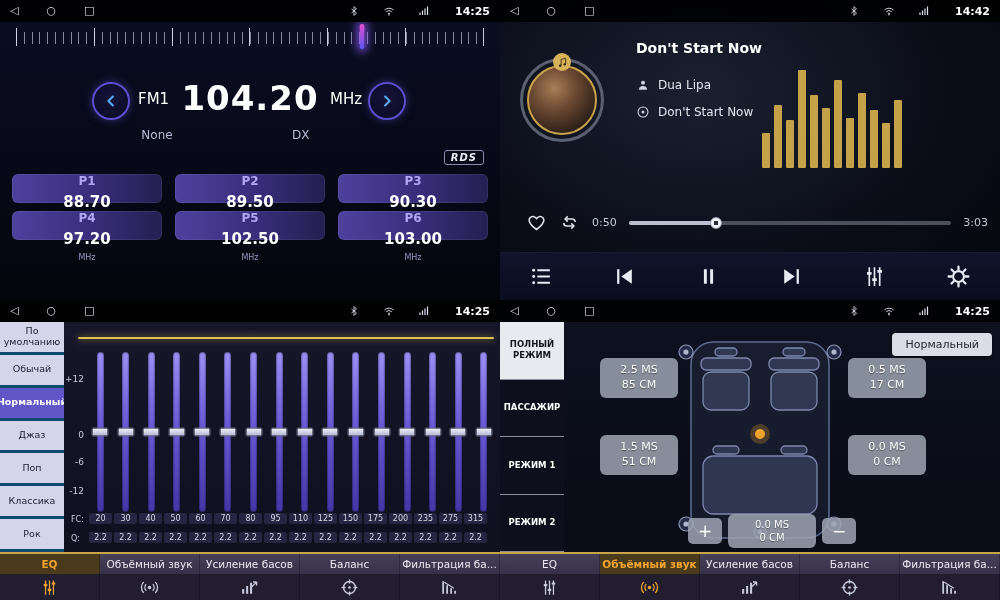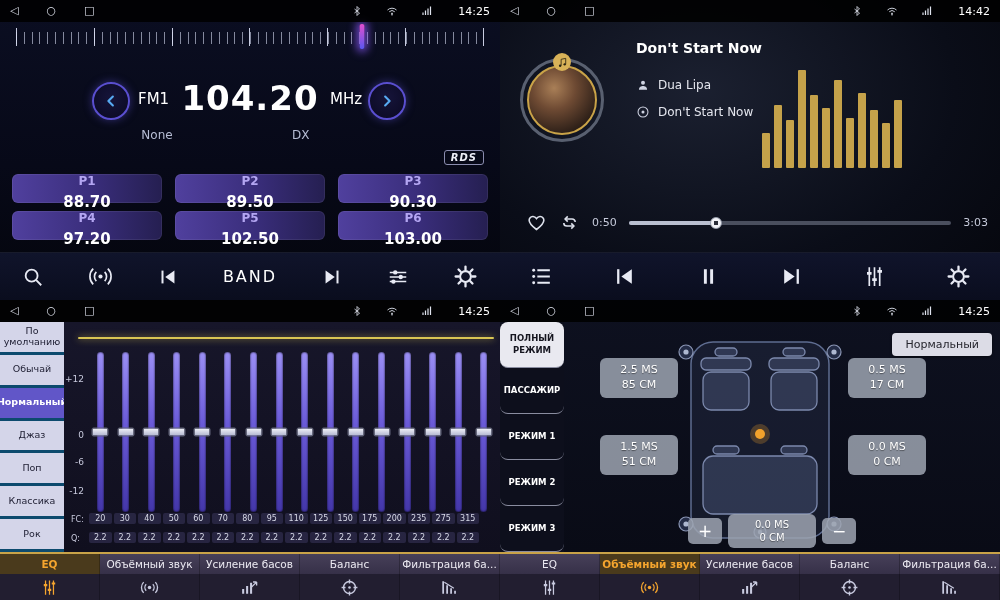--- a/index.html
+++ b/index.html
@@ -9,21 +9,21 @@
   .quad-radio   { left:0;   top:0;   background:linear-gradient(180deg,#0b0e22 0%,#070918 55%,#04050c 100%); }
   .quad-player  { left:500px; top:0; background:radial-gradient(ellipse at 40% 30%,#1b2030 0%,#0a0d18 60%,#05060c 100%); }
   .quad-eq      { left:0;   top:300px; background:#12111e; }
   .quad-surround{ left:500px; top:300px; background:linear-gradient(180deg,#0e1120,#080a14); }
 
   
   .statusbar { position:absolute; top:0; left:0; right:0; height:22px; background:rgba(0,0,0,.88);
                display:flex; align-items:center; justify-content:space-between; padding:0 10px; z-index:9; }
   .nav-keys { display:flex; gap:28px; }
   .navk { color:#dfe3ee; font-size:11px; line-height:22px; }
-  .status-right { display:flex; align-items:center; gap:23px; }
+  .status-right { display:flex; align-items:center; gap:23px;font-weight:bold; }
   .sic { width:12px; height:12px; color:#dfe3ee; }
   .status-time { font-size:11px; color:#fff; margin-left:2px; }
 
   
   .toolbar { position:absolute; left:0; right:0; bottom:0; height:48px;
              background:linear-gradient(180deg,#10142b,#0a0d1e); border-top:1px solid rgba(255,255,255,.06);
              display:flex; align-items:center; justify-content:space-around; }
   .tbi { width:22px; height:22px; color:#e8eaf4; }
   .tbi-lg { width:25px; height:25px; }
   .band-text { color:#fff; font-size:16px; letter-spacing:2px; }
@@ -101,21 +101,21 @@
               border-radius:2px; box-shadow:0 0 7px rgba(220,200,80,.8); }
   .eq-scale span { position:absolute; left:0; width:20px; text-align:right; font-size:9px; color:#c8cadd; }
   .eq-sliders { position:absolute; left:24px; right:4px; top:30px; bottom:40px;
                 display:flex; justify-content:space-between; }
   .eq-col { position:relative; width:24px; display:flex; justify-content:center; }
   .eq-track { width:7px; height:100%; border-radius:4px;
               background:linear-gradient(180deg,#9b8ff5 0%,#6a5ad8 45%,#4336a8 100%);
               box-shadow:inset 0 0 2px #000; }
   .eq-handle { position:absolute; left:50%; transform:translate(-50%,-50%); width:17px; height:9px;
                border-radius:2px; background:linear-gradient(#f0f1f8,#b3b7d0); border:1px solid #62657a; }
-  .eq-valrow { position:absolute; left:24px; right:20px; display:flex; }
+  .eq-valrow { position:absolute; left:24px; right:12px; display:flex; }
   .eq-valrow .eq-val { flex:1; text-align:center; font-size:8px; color:#d8dae8; }
   .eq-val { background:rgba(58,55,92,.55); border-radius:2px; margin:0 1px; padding:1px 0; }
   .eq-rowlabel { position:absolute; left:7px; font-size:8px; color:#c8cadd; }
 
   
   .audio-tabbar { position:absolute; left:0; right:0; bottom:0; height:48px; border-top:2px solid #c9a348;
                   display:flex; flex-direction:column; z-index:8; }
   .tab-labels { height:20px; display:flex; background:linear-gradient(#474059,#363048); }
   .tab-label { flex:1; display:flex; align-items:center; justify-content:center; font-size:10.5px;
                color:#eceaf2; white-space:nowrap; overflow:hidden; border-right:1px solid rgba(0,0,0,.25); }
@@ -124,21 +124,21 @@
   .tab-icon { flex:1; display:flex; align-items:center; justify-content:center; color:#c9cbe0;
               border-right:1px solid rgba(0,0,0,.25); }
   .tab-icon svg { width:19px; height:19px; }
   .tab-icon.active { color:#f5a52e; }
 
   
   .mode-list { position:absolute; left:0; top:22px; bottom:48px; width:64px; background:#0d0f1c;
                display:flex; flex-direction:column; }
   .mode-item { flex:1; display:flex; align-items:center; justify-content:center; text-align:center;
                font-size:8.5px; font-weight:bold; line-height:1.3; color:#fff;
-               border-bottom:1px solid #8a8da0; padding:0 3px;border-radius:8px; }
+               border-bottom:1px solid #8a8da0; padding:0 3px; }
   .mode-item.selected { background:#e9e9f0; color:#15151f; }
   .mode-preset-btn { position:absolute; right:8px; top:33px; background:#dcdce6; color:#26262e;
                      font-size:11px; padding:5px 13px; border-radius:4px; box-shadow:0 1px 3px rgba(0,0,0,.5); }
   .car-wrap { position:absolute; left:175px; top:34px; width:170px; height:212px; }
   .delay-box { position:absolute; width:78px; height:40px; background:rgba(158,164,178,.85); border-radius:6px;
                color:#fff; display:flex; flex-direction:column; align-items:center; justify-content:center;
                font-size:11px; line-height:1.35; text-shadow:0 1px 1px rgba(0,0,0,.45); }
   .d-fl { left:100px; top:58px; } .d-fr { left:348px; top:58px; }
   .d-rl { left:100px; top:135px; } .d-rr { left:348px; top:135px; }
   .adjust-row { position:absolute; left:188px; top:214px; display:flex; align-items:center; gap:6px; }
@@ -331,41 +331,20 @@
         <span class="preset-freq">102.50</span>
         <span class="preset-unit">MHz</span>
       </div>
       <div class="preset">
         <span class="preset-label">P6</span>
         <span class="preset-freq">103.00</span>
         <span class="preset-unit">MHz</span>
       </div>
     </div>
 
-    <div class="toolbar">
-      <svg class="tbi">
-          <use href="#i-search"></use>
-        </svg>
-      <svg class="tbi tbi-lg">
-          <use href="#i-scan"></use>
-        </svg>
-      <svg class="tbi">
-          <use href="#i-prev"></use>
-        </svg>
-      <span class="band-text">BAND</span>
-      <svg class="tbi">
-          <use href="#i-next"></use>
-        </svg>
-      <svg class="tbi">
-          <use href="#i-hsliders"></use>
-        </svg>
-      <svg class="tbi tbi-lg">
-          <use href="#i-gear"></use>
-        </svg>
-    </div>
   </section>
 
   <section class="quad quad-player">
     <div class="statusbar">
       <div class="nav-keys">
         <span class="navk">◁</span>
         <span class="navk">○</span>
         <span class="navk">□</span>
       </div>
       <div class="status-right">
@@ -660,21 +639,20 @@
           </svg>
         <span class="status-time">14:25</span>
       </div>
     </div>
 
     <div class="mode-list">
       <div class="mode-item selected">ПОЛНЫЙ РЕЖИМ</div>
       <div class="mode-item">ПАССАЖИР</div>
       <div class="mode-item">РЕЖИМ 1</div>
       <div class="mode-item">РЕЖИМ 2</div>
-      <div class="mode-item">РЕЖИМ 3</div>
     </div>
 
     <div class="mode-preset-btn">Нормальный</div>
 
     <div class="car-wrap">
       <svg width="170" height="212" viewBox="0 0 170 212">
         <rect x="16" y="8" width="138" height="196" rx="22" fill="rgba(62,76,112,.22)" stroke="#5e6c90" stroke-width="1.5"></rect>
         <g fill="rgba(95,108,150,.35)" stroke="#7c89ad" stroke-width="1.3">
           <rect x="40" y="14" width="22" height="8" rx="4"></rect>
           <rect x="26" y="24" width="50" height="12" rx="5"></rect>

